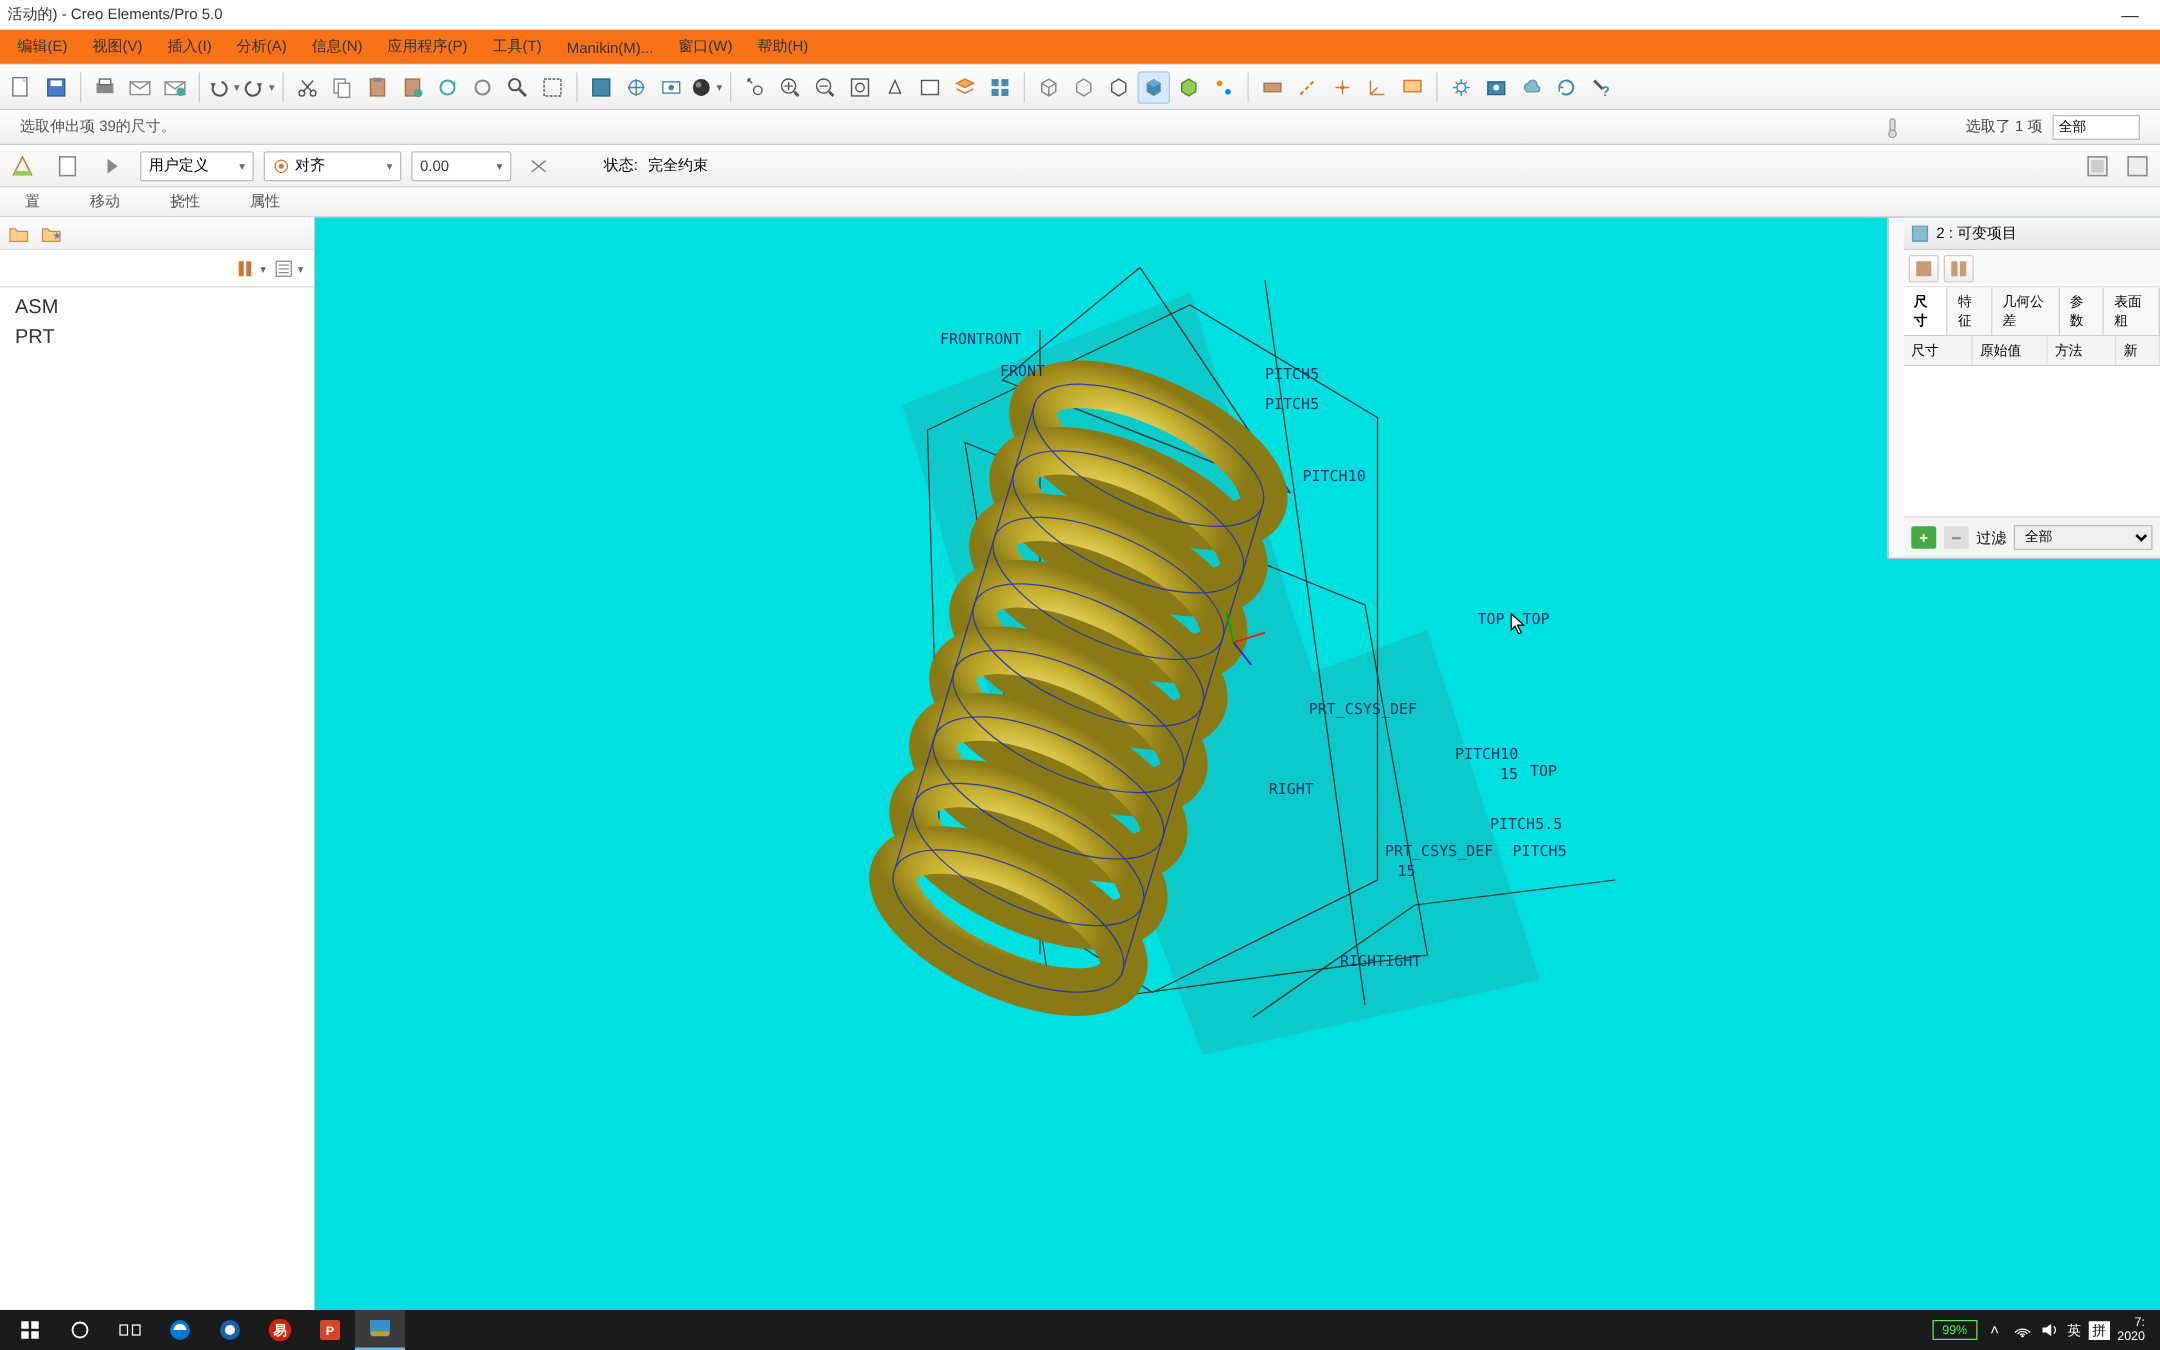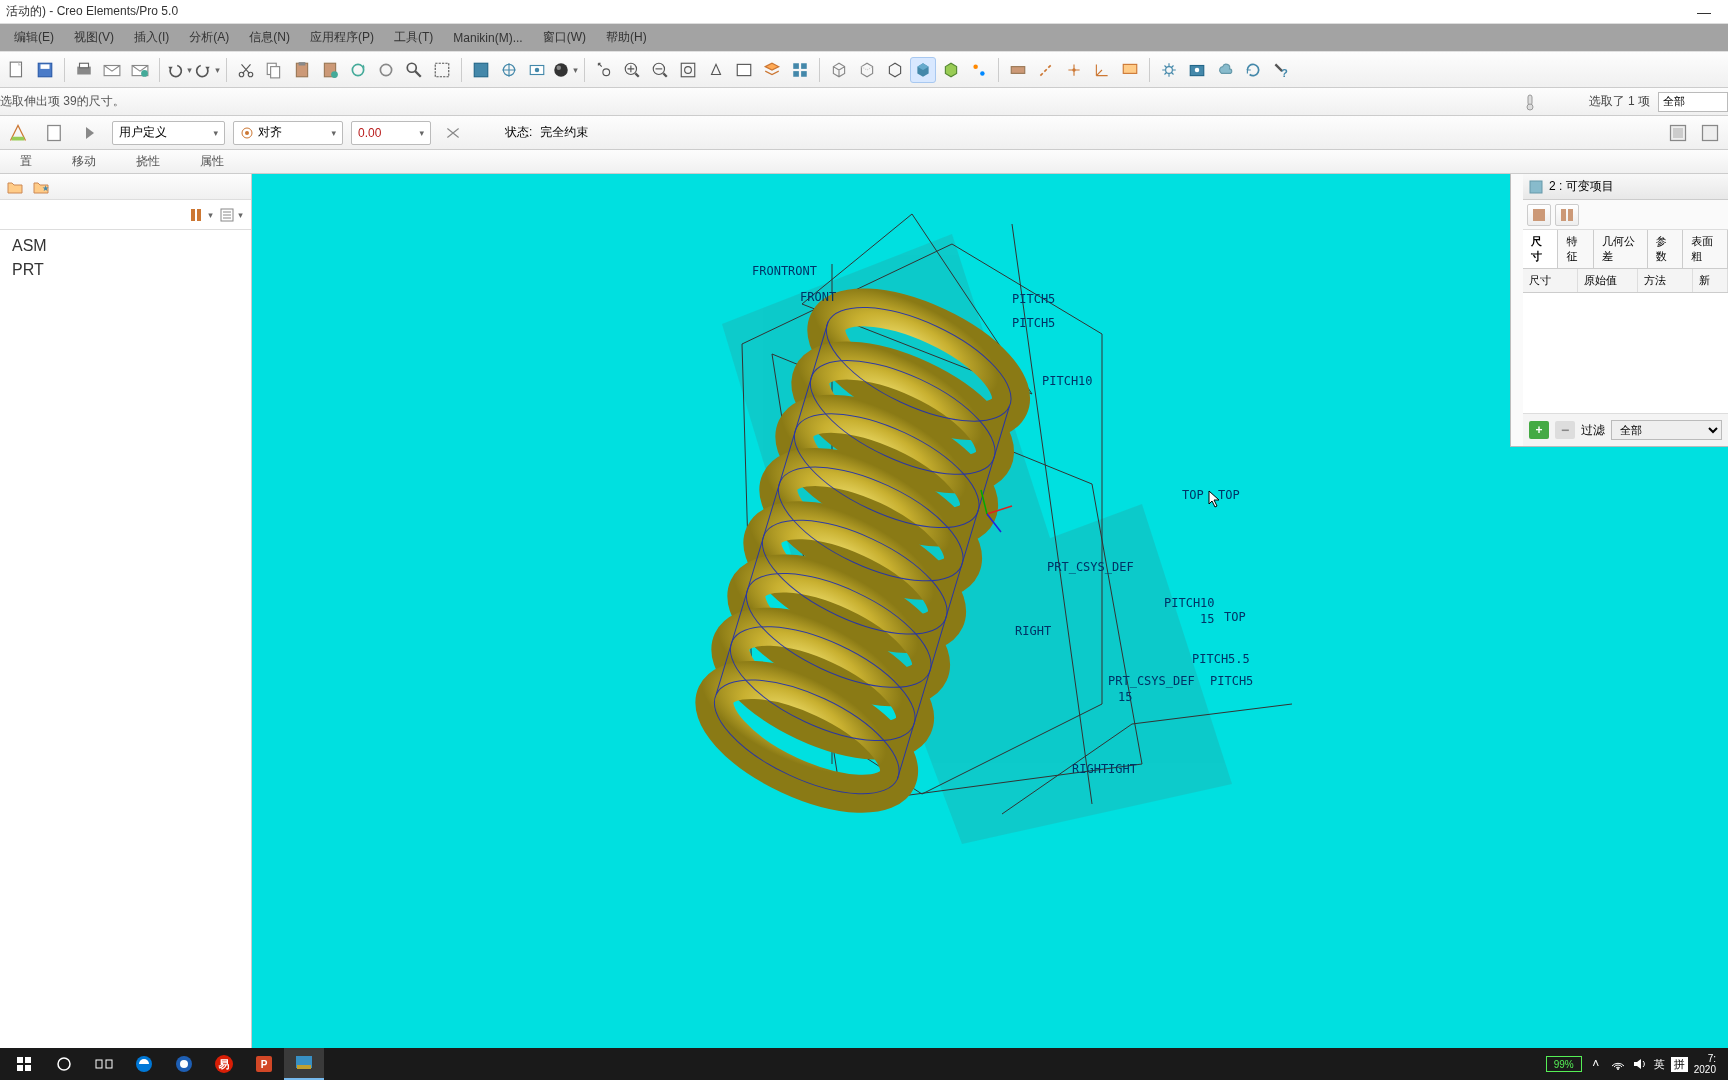--- a/index.html
+++ b/index.html
@@ -3,38 +3,38 @@
   <meta charset="utf-8">
   <style>
     * { margin: 0; padding: 0; box-sizing: border-box; font-family: "Microsoft YaHei", Arial, sans-serif; }
     body { background: #f0f0f0; overflow: hidden; font-size: 12px; }
     
     .titlebar { height: 24px; background: #fff; display: flex; align-items: center; padding: 0 6px; border-bottom: 1px solid #ddd; }
     .titlebar-text { font-size: 12px; color: #333; }
     .titlebar-spacer { flex: 1; }
     .win-btn { width: 36px; height: 24px; display: flex; align-items: center; justify-content: center; color: #333; font-size: 14px; }
     
-    .menubar { height: 28px; background: #a3a3a3; display: flex; align-items: center; padding: 0 4px; border-bottom: 1px solid #e0e0e0; }
+    .menubar { height: 28px; background: #f97316; display: flex; align-items: center; padding: 0 4px; border-bottom: 1px solid #e0e0e0; }
     .menu-item { padding: 4px 10px; font-size: 12px; color: #333; cursor: pointer; }
     
     .toolbar { height: 36px; background: linear-gradient(#fdfdfd, #f0f0f0); display: flex; align-items: center; padding: 0 4px; border-bottom: 1px solid #ccc; gap: 2px; }
     .tool-btn { width: 26px; height: 26px; display: flex; align-items: center; justify-content: center; border-radius: 3px; cursor: pointer; position: relative; }
     .tool-sep { width: 1px; height: 24px; background: #ccc; margin: 0 4px; }
     .tool-icon { width: 18px; height: 18px; }
     
-    .statusbar { height: 28px; background: linear-gradient(#fdfdfd, #f0f0f0); display: flex; align-items: center; padding: 0 0; border-bottom: 1px solid #ccc; font-size: 12px; color: #555; justify-content: space-between; }
+    .statusbar { height: 28px; background: linear-gradient(#fdfdfd, #f0f0f0); display: flex; align-items: center; padding: 0 16px; border-bottom: 1px solid #ccc; font-size: 12px; color: #555; justify-content: space-between; }
     .statusbar-spacer { flex: 1; }
     .status-right { display: flex; align-items: center; gap: 8px; }
     .status-sel { color: #444; margin-left: 44px; }
     .status-filter { width: 70px; height: 20px; border: 1px solid #bbb; padding: 0 4px; font-size: 11px; background: #fff; }
     
     .constraint-bar { height: 34px; background: linear-gradient(#fdfdfd, #f0f0f0); display: flex; align-items: center; padding: 0 4px; border-bottom: 1px solid #ccc; gap: 8px; }
     .cb-btn { width: 28px; height: 28px; display: flex; align-items: center; justify-content: center; border-radius: 3px; cursor: pointer; }
     .cb-select { height: 24px; border: 1px solid #bbb; padding: 0 6px; font-size: 12px; background: #fff; display: flex; align-items: center; gap: 4px; border-radius: 2px; }
-    .cb-select.w1 { width: 113px; text-align: right; }
+    .cb-select.w1 { width: 91px; text-align: right; }
     .cb-select.w2 { width: 110px; }
     .cb-select.w3 { width: 80px; }
     .cb-right { margin-left: auto; display: flex; gap: 4px; }
     
     .tabbar { height: 24px; background: linear-gradient(#fdfdfd, #f0f0f0); display: flex; align-items: flex-end; padding: 0 8px; border-bottom: 1px solid #ccc; gap: 16px; }
     .tab-item { padding: 3px 12px; font-size: 12px; color: #555; cursor: pointer; }
     
     .main { display: flex; height: calc(100vh - 24px - 28px - 36px - 28px - 34px - 24px - 32px); }
     
     .tree-panel { width: 252px; background: #fff; border-right: 1px solid #ccc; display: flex; flex-direction: column; }
@@ -399,21 +399,21 @@
     </div>
   <div class="cb-select w2">
       <svg width="14" height="14" viewBox="0 0 14 14">
         <circle cx="7" cy="7" r="5" fill="none" stroke="#c73"></circle>
         <circle cx="7" cy="7" r="2" fill="#c73"></circle>
       </svg>
       <span>对齐</span>
       <span class="chev" style="margin-left:auto">▾</span>
     </div>
   <div class="cb-select w3">
-      <span style="color:#b91c1c">0.00</span>
+      <span style="color:#404040">0.00</span>
       <span class="chev" style="margin-left:auto">▾</span>
     </div>
   <div class="cb-btn">
       <svg width="18" height="18" viewBox="0 0 16 16">
         <path d="M3 4 L13 12 M3 12 L13 4" stroke="#888"></path>
       </svg>
     </div>
   <span style="margin-left:30px;">状态:</span>
   <span>完全约束</span>
   <div class="cb-right">

